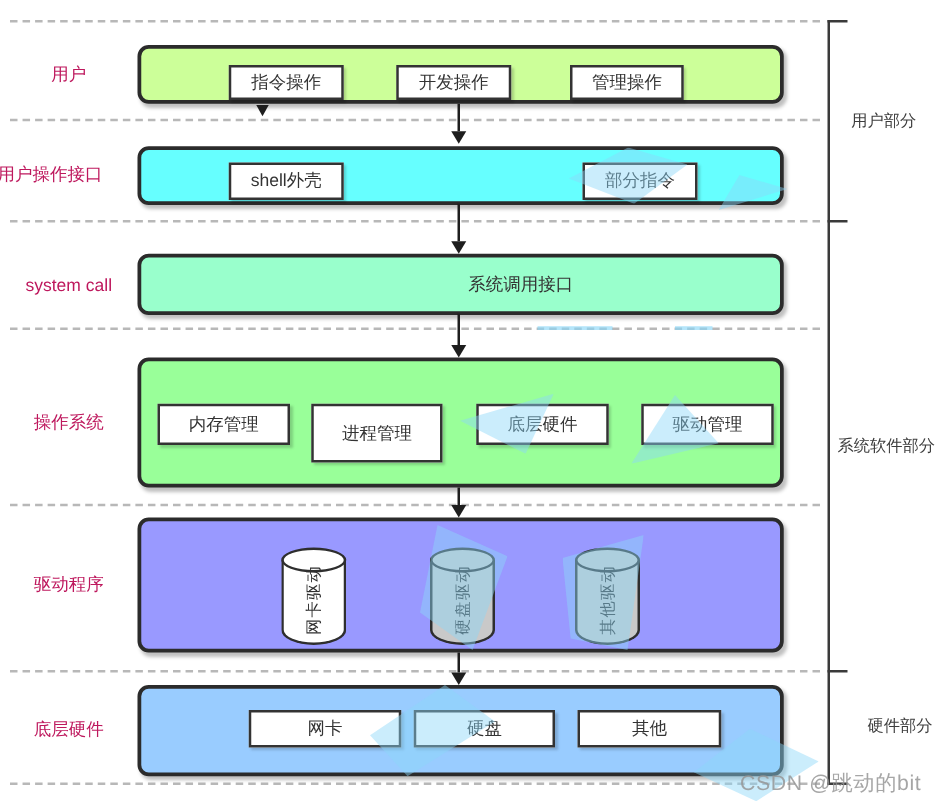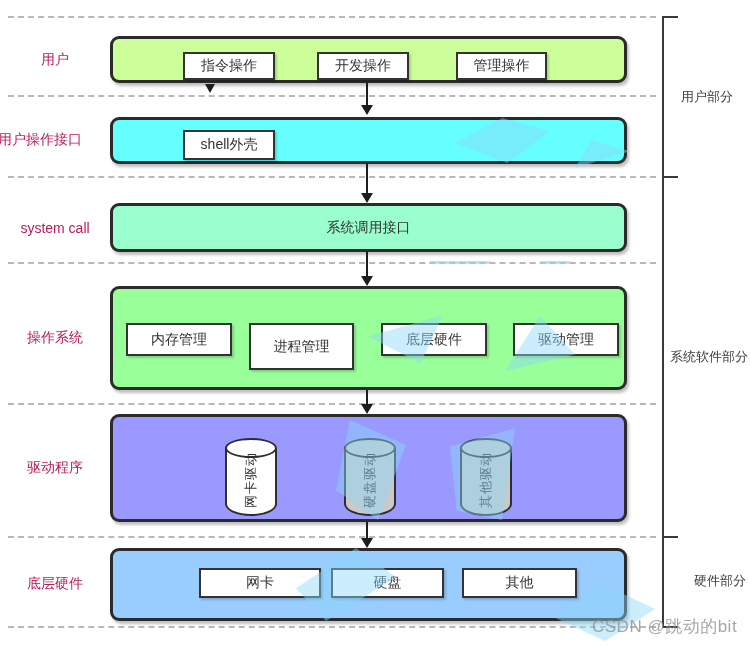--- a/index.html
+++ b/index.html
@@ -17,21 +17,21 @@
     font-size:14px; color:#be185d; white-space:nowrap;
   }
   .band {
     position:absolute; left:110px; width:517px; box-sizing:border-box;
     border:3px solid #2b2b2b; border-radius:9px;
     box-shadow:2px 3px 3px rgba(0,0,0,0.25);
   }
   .band-title {
     position:absolute; left:0; top:0; width:100%; height:100%;
     display:flex; align-items:center; justify-content:center;
-    font-size:14px; color:#333;
+    font-size:14px; color:#333;padding-left:48px;
   }
   .wbox {
     position:absolute; box-sizing:border-box; background:#ffffff;
     border:2px solid #333; display:flex; align-items:center; justify-content:center;
     font-size:14px; color:#333; box-shadow:2px 2px 2px rgba(0,0,0,0.18);
     z-index:4;
   }
   .arrow { position:absolute; width:12px; display:flex; flex-direction:column; align-items:center; z-index:5; }
   .arrow .shaft { width:2px; background:#1e1e1e; }
   .arrow .head  { width:0; height:0; border-left:6px solid transparent; border-right:6px solid transparent; border-top:10px solid #1e1e1e; }
@@ -84,20 +84,21 @@
   <div class="side-label" style="left:55px;top:584px">底层硬件</div>
 
   <div class="band" style="top:36px;height:47px;background:#ccff99">
     <div class="wbox" style="left:70px;top:13px;width:92px;height:28px">指令操作</div>
     <div class="wbox" style="left:204px;top:13px;width:92px;height:28px">开发操作</div>
     <div class="wbox" style="left:343px;top:13px;width:91px;height:28px">管理操作</div>
   </div>
 
   <div class="band" style="top:117px;height:47px;background:#66ffff">
     <div class="wbox" style="left:70px;top:10px;width:92px;height:30px">shell外壳</div>
+    <div class="wbox" style="left:353px;top:10px;width:92px;height:30px">部分指令</div>
   </div>
 
   <div class="band" style="top:203px;height:49px;background:#99ffcc">
     <div class="band-title">系统调用接口</div>
   </div>
 
   <div class="band" style="top:286px;height:104px;background:#99ff99">
     <div class="wbox" style="left:13px;top:34px;width:106px;height:33px">内存管理</div>
     <div class="wbox" style="left:136px;top:34px;width:105px;height:47px">进程管理</div>
     <div class="wbox" style="left:268px;top:34px;width:106px;height:33px">底层硬件</div>

